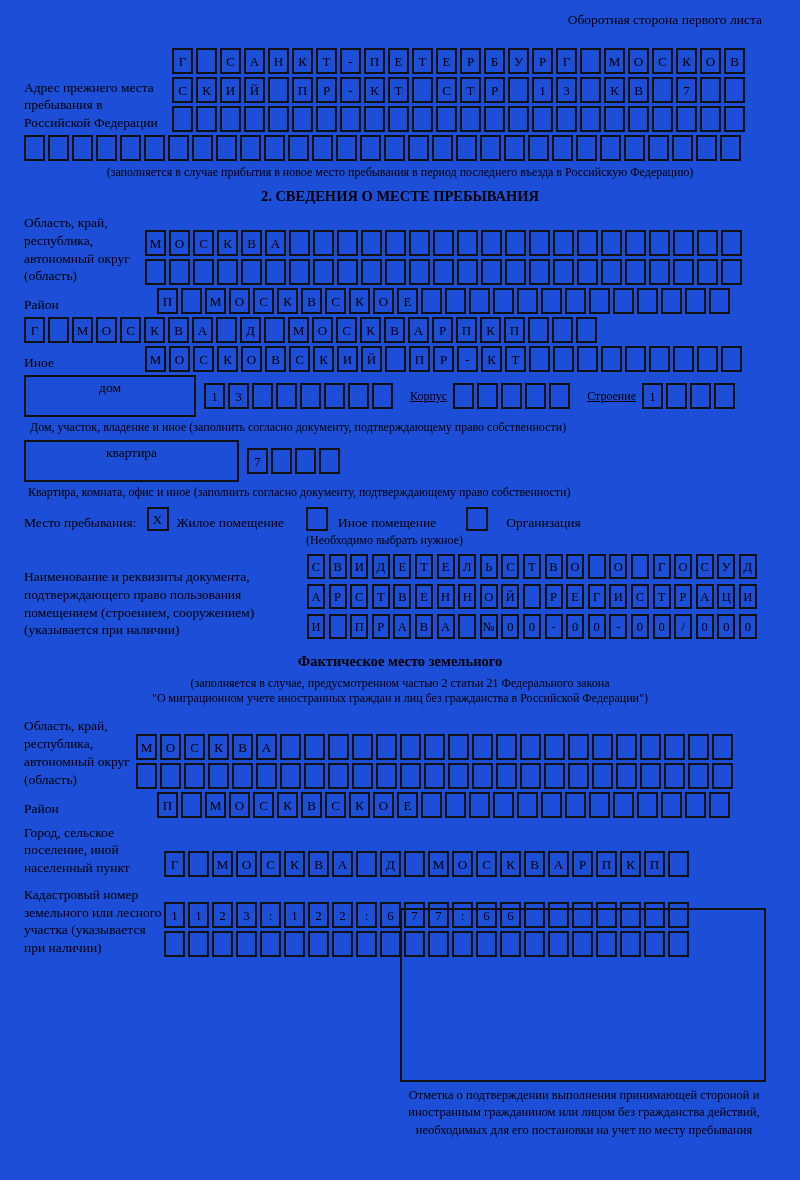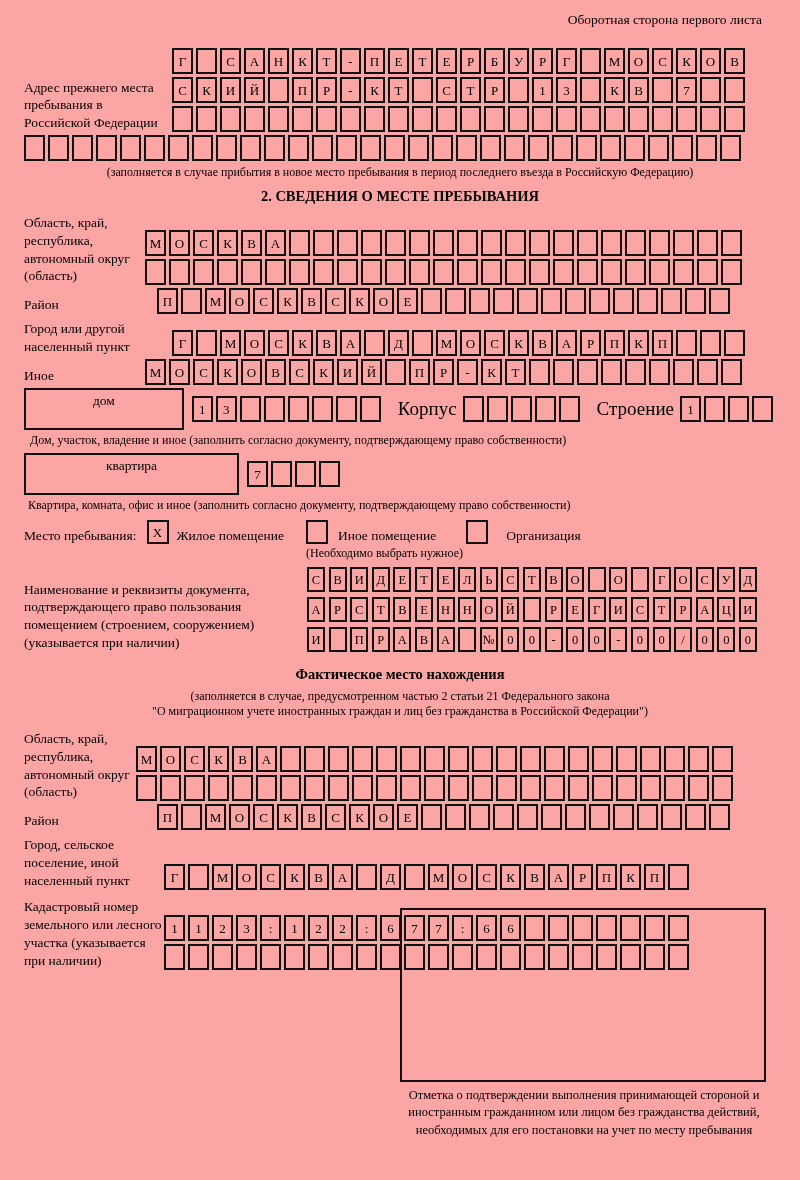--- a/index.html
+++ b/index.html
@@ -1,17 +1,17 @@
 <!DOCTYPE html>
 <html><head>
 <meta charset="utf-8">
 <style>
   * { margin:0; padding:0; box-sizing:border-box; }
   body { background:#fff; font-family:"Liberation Serif","DejaVu Serif",serif; color:#000; }
-  .page { width:800px; height:1180px; padding:12px 24px 0 24px; background:#fca5a5; overflow:hidden; position:relative; }
+  .page { width:800px; height:1180px; padding:12px 24px 0 24px; background:#1d4ed8; overflow:hidden; position:relative; }
   .header-note { text-align:right; font-size:13.5px; padding-right:14px; margin-bottom:20px; }
 
   .field-row { display:flex; align-items:flex-end; margin-bottom:3px; }
   .field-label { font-size:13.5px; line-height:1.32; padding-top:3px; }
   .grids { display:flex; flex-direction:column; gap:3px; }
   .grid { display:flex; }
   .cell {
     display:inline-block; width:21px; height:26px; border:2px solid #111;
     margin-right:3px; text-align:center; font-size:13px; line-height:23px;
     font-family:"Liberation Serif","DejaVu Serif",serif;
@@ -30,21 +30,21 @@
   .w112 { width:112px; flex-shrink:0; }
   .w140 { width:140px; flex-shrink:0; }
   .w280 { width:283px; flex-shrink:0; }
 
   .inline-box {
     border:2px solid #111; height:42px; text-align:center; font-size:13.5px;
     line-height:22px; margin-right:8px;
   }
   .house-box { width:172px; }
   .apt-box { width:215px; }
-  .mid-label { font-size:19px; line-height:26px; margin:0 6px 0 14px; }
+  .mid-label { font-size:12px; line-height:26px; margin:0 6px 0 14px;text-decoration:underline; }
 
   .check-row { display:flex; align-items:flex-end; font-size:13.5px; margin:7px 0 2px 0; }
   .checkbox { display:inline-block; width:22px; height:24px; border:2px solid #111;
     text-align:center; font-size:13px; line-height:21px; }
   .check-note { font-size:12px; margin-left:282px; margin-bottom:6px; }
 
   .stamp-box { position:absolute; left:400px; top:908px; width:366px; height:174px; border:2px solid #111; }
   .stamp-caption { position:absolute; left:388px; top:1087px; width:392px;
     text-align:center; font-size:12.5px; line-height:1.38; }
 </style>
@@ -258,21 +258,20 @@
         <span class="cell"></span>
         <span class="cell"></span>
         <span class="cell"></span>
         <span class="cell"></span>
         <span class="cell"></span>
         <span class="cell"></span>
       </div>
   </div>
 
   <div class="field-row">
-    <div class="field-label w148">Город или другой населенный пункт</div>
     <div class="grid">
         <span class="cell">Г</span>
         <span class="cell"></span>
         <span class="cell">М</span>
         <span class="cell">О</span>
         <span class="cell">С</span>
         <span class="cell">К</span>
         <span class="cell">В</span>
         <span class="cell">А</span>
         <span class="cell"></span>
@@ -445,21 +444,21 @@
           <span class="cell-sm">0</span>
           <span class="cell-sm">0</span>
           <span class="cell-sm">/</span>
           <span class="cell-sm">0</span>
           <span class="cell-sm">0</span>
           <span class="cell-sm">0</span>
         </div>
     </div>
   </div>
 
-  <div class="section-title" style="margin-top:14px;">Фактическое место нахождения</div>
+  <div class="section-title" style="margin-top:14px;">Фактическое место земельного</div>
   <div class="caption caption-center">(заполняется в случае, предусмотренном частью 2 статьи 21 Федерального закона</div>
   <div class="caption caption-center" style="margin-bottom:8px;">"О миграционном учете иностранных граждан и лиц без гражданства в Российской Федерации")</div>
 
   <div class="field-row">
     <div class="field-label w112">Область, край, республика, автономный округ (область)</div>
     <div class="grids">
       <div class="grid">
           <span class="cell">М</span>
           <span class="cell">О</span>
           <span class="cell">С</span>

